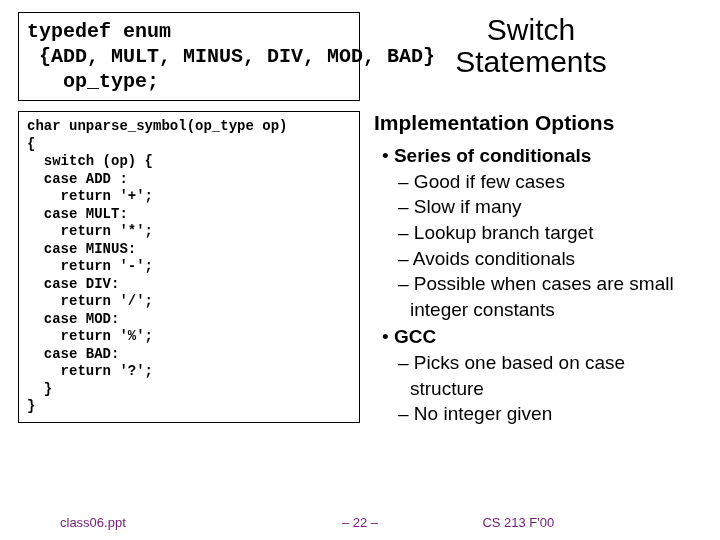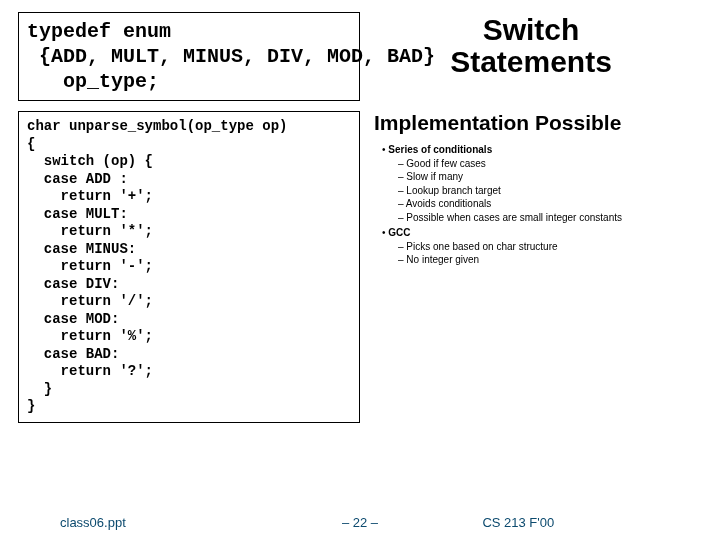--- a/index.html
+++ b/index.html
@@ -22,21 +22,21 @@
     font-weight: bold;
     font-size: 20px;
     line-height: 1.25;
     white-space: pre;
     width: 342px;
   }
   .title {
     flex: 1;
     text-align: center;
     font-family: Arial, Helvetica, sans-serif;
-    font-weight: bold;
+    font-weight: normal;
     font-size: 30px;
     line-height: 1.05;
     padding-top: 2px;
   }
   .main-row {
     display: flex;
     margin-top: 10px;
     align-items: flex-start;
   }
   .code-box {
@@ -54,21 +54,21 @@
     padding-left: 14px;
   }
   .options-heading {
     font-family: Arial, Helvetica, sans-serif;
     font-weight: bold;
     font-size: 21px;
     margin-bottom: 8px;
   }
   .bullets {
     font-family: Arial, Helvetica, sans-serif;
-    font-size: 10px;
+    font-size: 19px;
     line-height: 1.35;
   }
   .b1 {
     padding-left: 18px;
     text-indent: -10px;
     margin-top: 2px;
   }
   .b1::before {
     content: "• ";
   }
@@ -81,21 +81,21 @@
     content: "– ";
   }
   .footer {
     position: absolute;
     bottom: 10px;
     left: 0;
     width: 720px;
     display: flex;
     font-family: Arial, Helvetica, sans-serif;
     font-size: 13px;
-    color: #0c4a6e;
+    color: #701a75;
   }
   .footer .fl { width: 33%; padding-left: 60px; }
   .footer .fc { width: 34%; text-align: center; }
   .footer .fr { width: 33%; text-align: left; padding-right: 50px; }
 </style>
 </head>
 <body>
 
 <div class="top-row">
   <div class="typedef-box">typedef enum
@@ -119,30 +119,30 @@
     return '-';
   case DIV:
     return '/';
   case MOD:
     return '%';
   case BAD:
     return '?';
   }
 }</div>
   <div class="right-col">
-    <div class="options-heading">Implementation Possible</div>
+    <div class="options-heading">Implementation Options</div>
     <div class="bullets">
       <div class="b1"><span class="label">Series of conditionals</span></div>
       <div class="b2"><span>Good if few cases</span></div>
       <div class="b2"><span>Slow if many</span></div>
       <div class="b2"><span>Lookup branch target</span></div>
       <div class="b2"><span>Avoids conditionals</span></div>
       <div class="b2"><span>Possible when cases are small integer constants</span></div>
       <div class="b1"><span class="label">GCC</span></div>
-      <div class="b2"><span>Picks one based on char structure</span></div>
+      <div class="b2"><span>Picks one based on case structure</span></div>
       <div class="b2"><span>No integer given</span></div>
     </div>
   </div>
 </div>
 
 <div class="footer">
   <div class="fl">class06.ppt</div>
   <div class="fc">– 22 –</div>
   <div class="fr">CS 213 F'00</div>
 </div>

